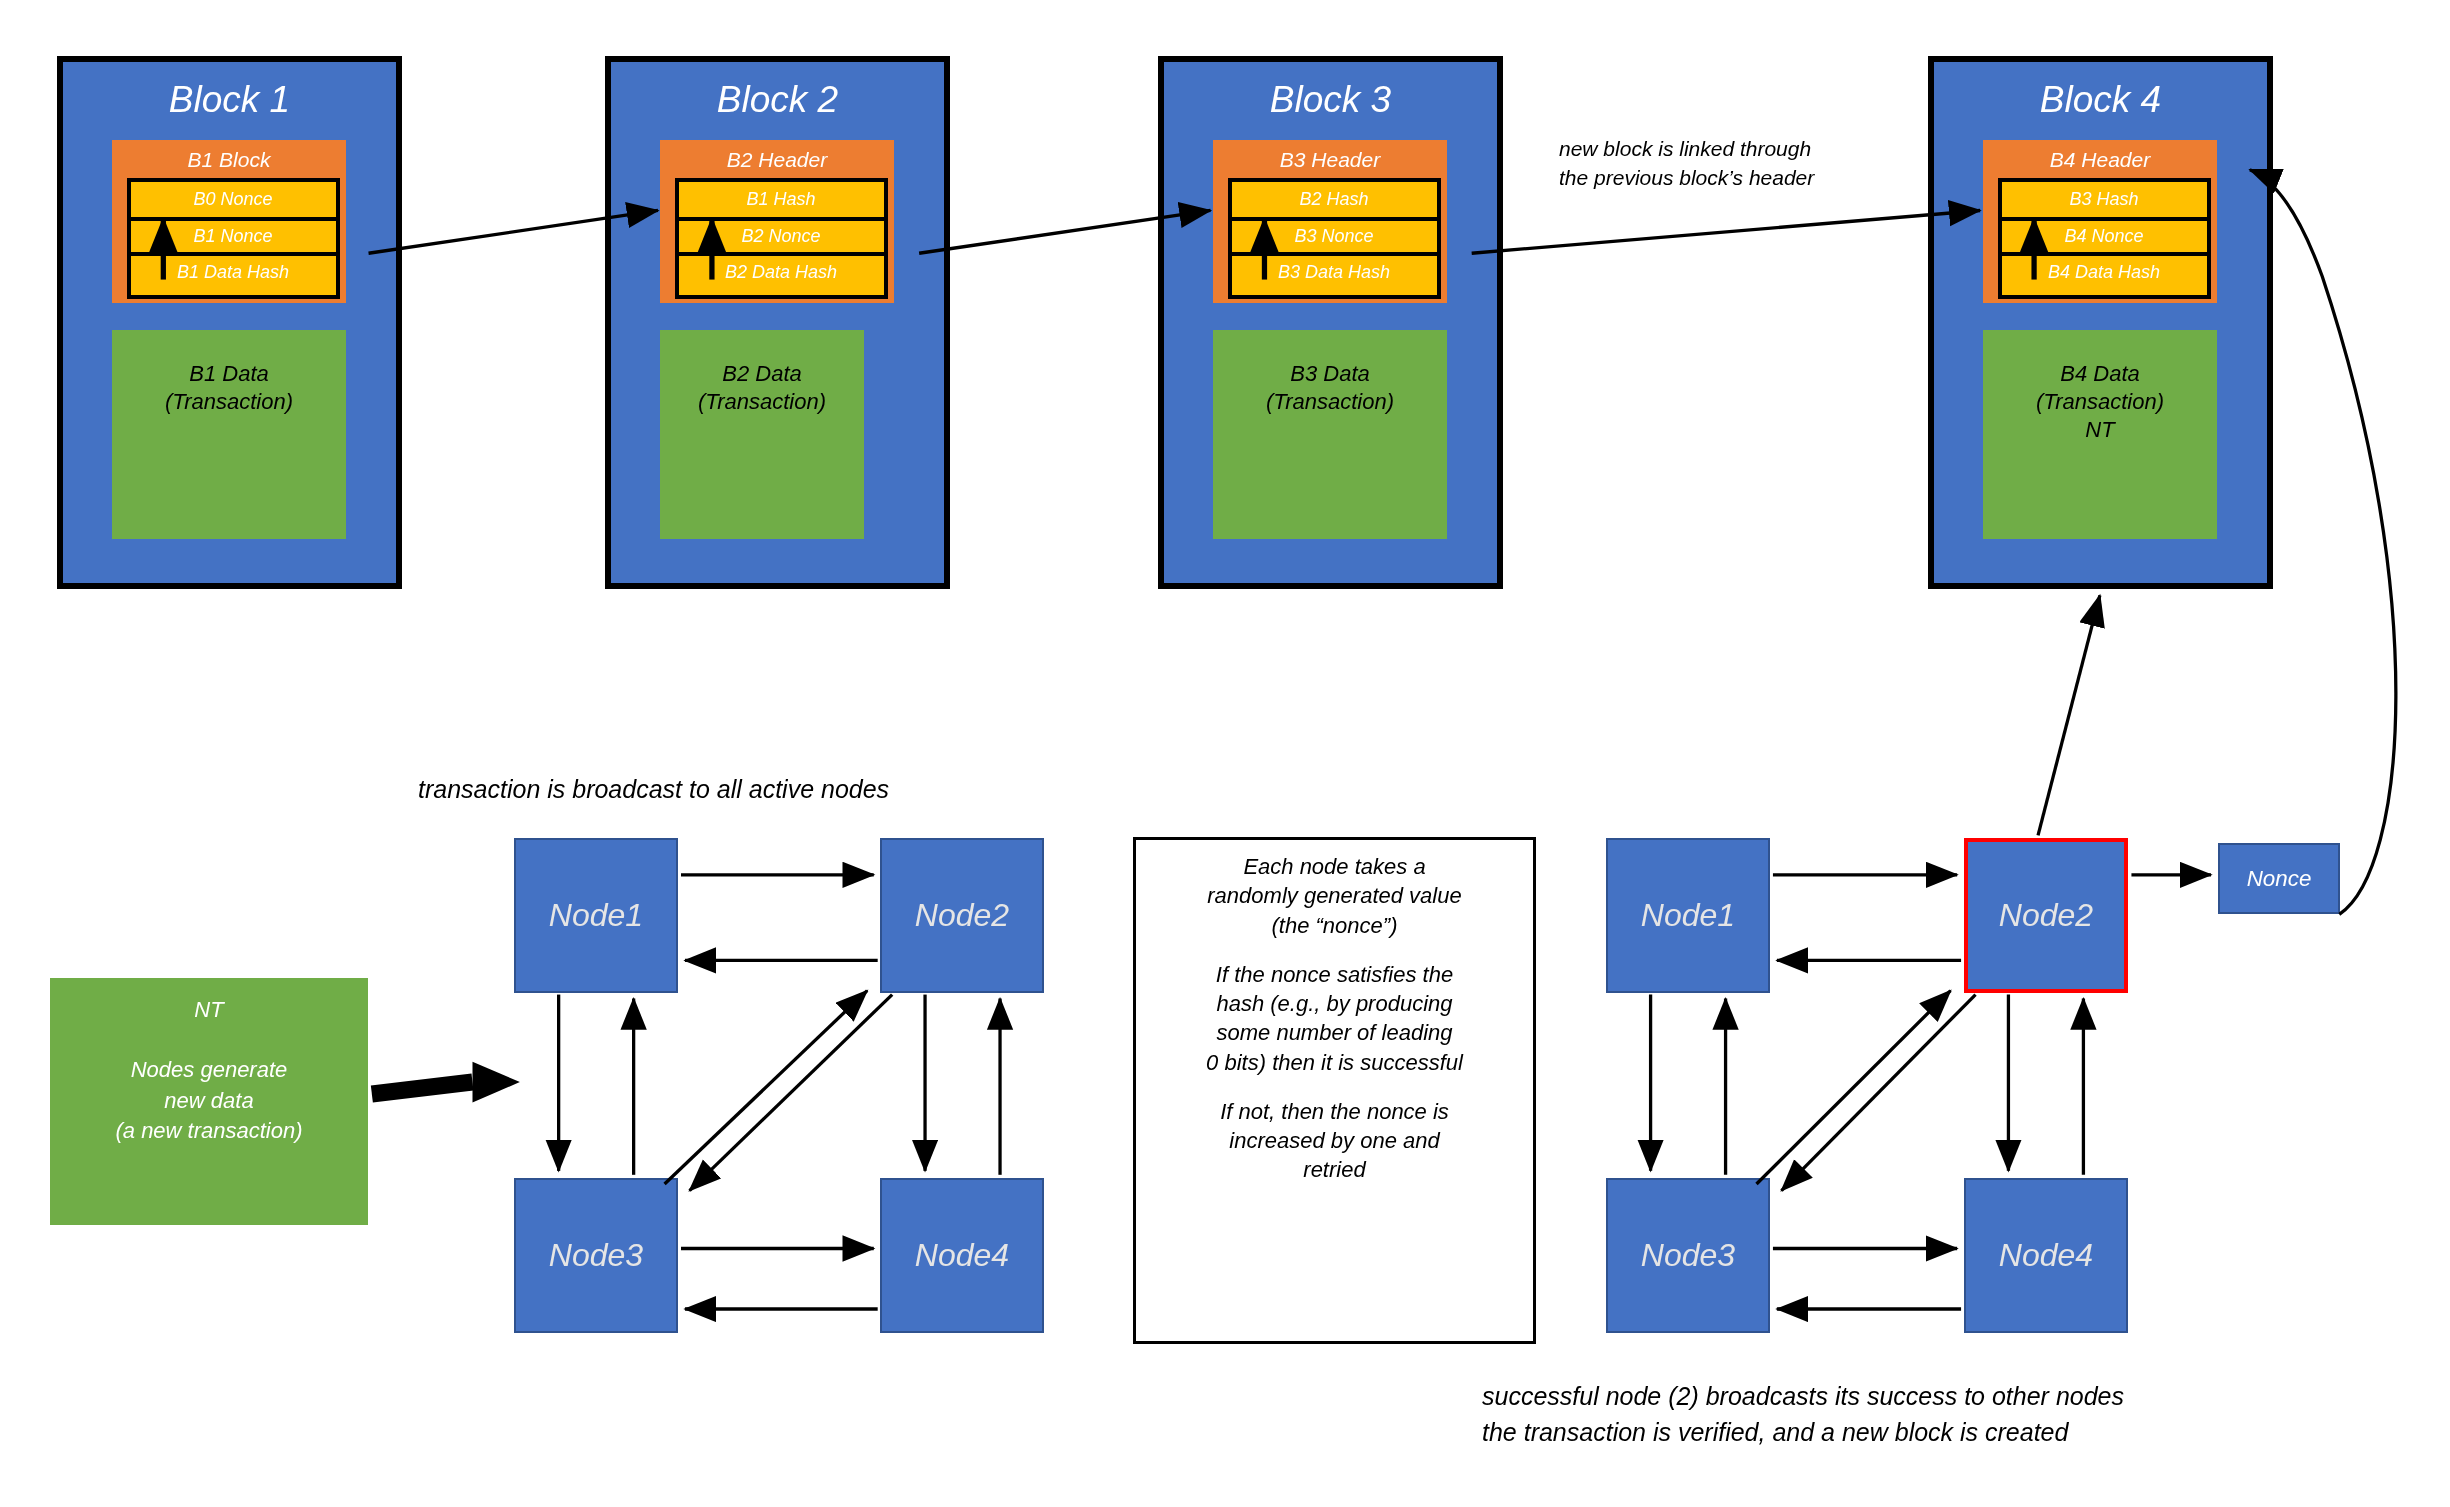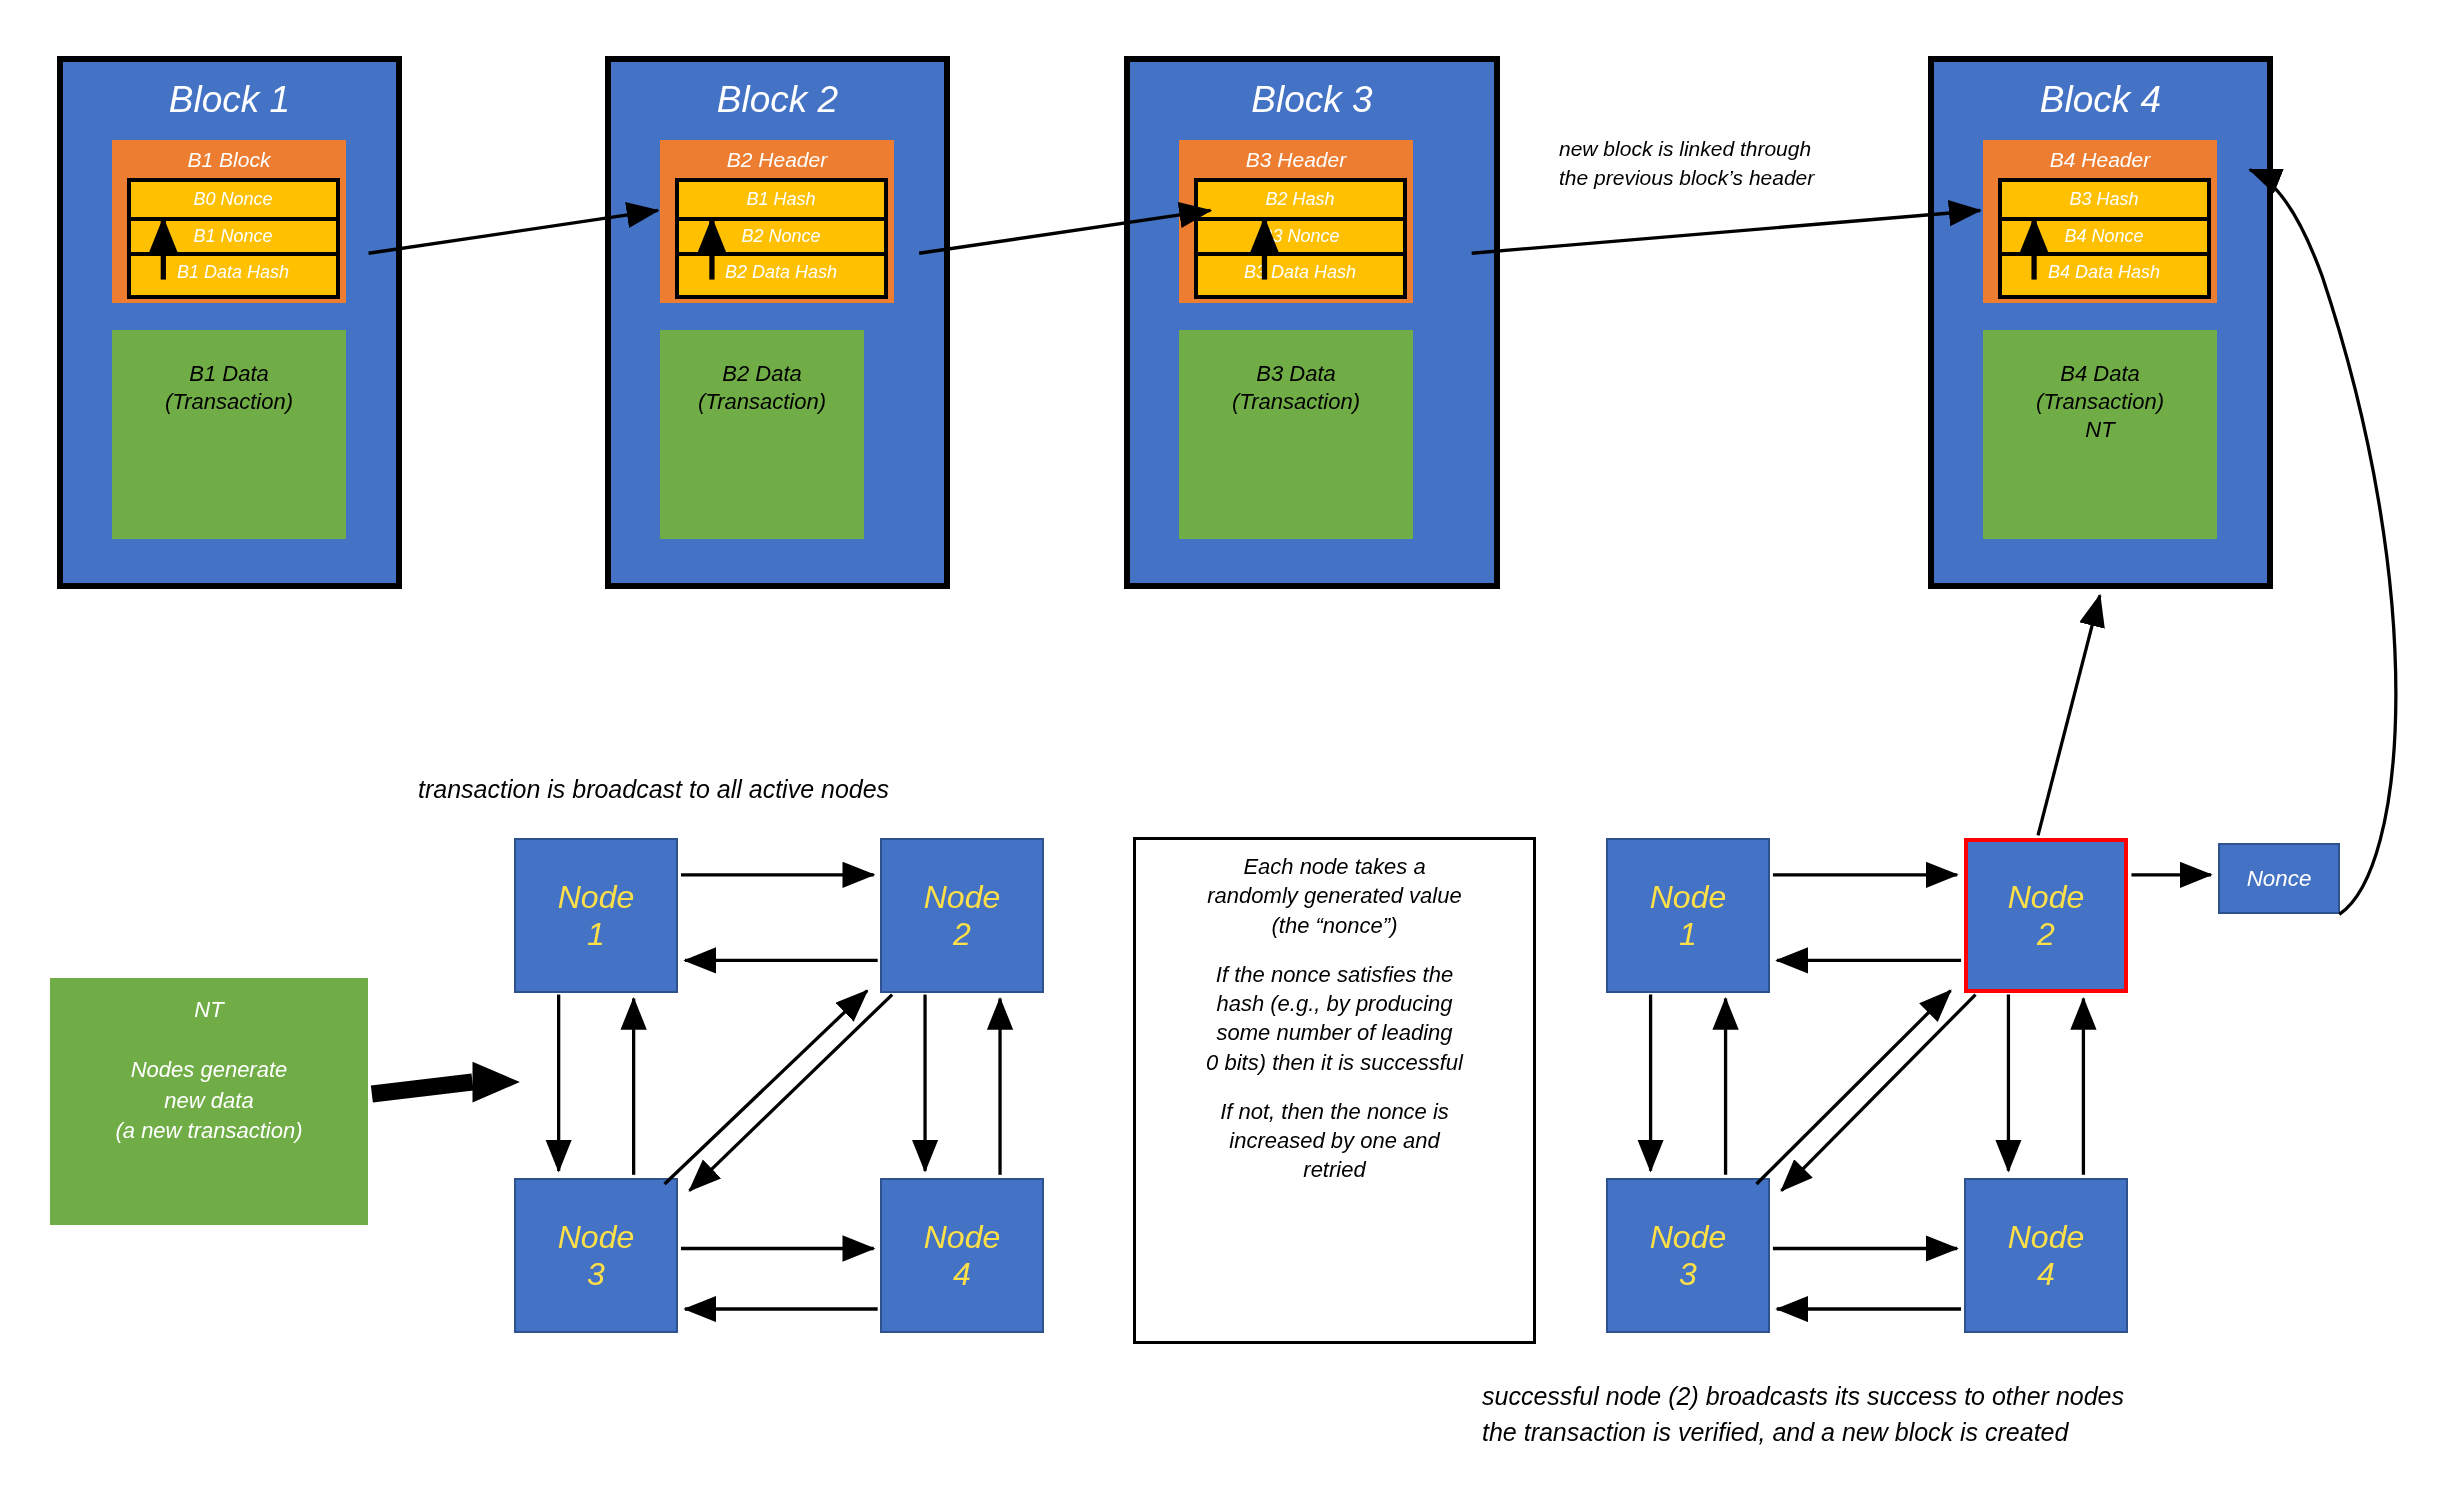--- a/index.html
+++ b/index.html
@@ -73,26 +73,26 @@
     line-height: 1.28;
     text-align: center;
     padding-top: 30px;
     box-sizing: border-box;
   }
 
   
   .node-box {
     background: #4472C4;
     border: 2px solid #2F528F;
-    color: #fde047;
+    color: #e5e5e5;
     font-size: 32px;
     line-height: 1.15;
     text-align: center;
     display: flex;
-    flex-direction: column;
+    flex-direction: row;
     align-items: center;
     justify-content: center;
   }
   .node-box.highlight { border: 4.6px solid #FF0000; }
   .node-small {
     background: #4472C4;
     border: 2px solid #2F528F;
     color: #ffffff;
     font-size: 22.4px;
     display: flex;
@@ -173,21 +173,21 @@
         <div class="hash-row" style="height:35px;">B2 Nonce</div>
         <div class="hash-row" style="height:36px;">B2 Data Hash</div>
       </div>
     </div>
     <div class="data-box" style="left:49px; top:268px; width:204px; height:209px;">
       <span>B2 Data</span><br>
       <span>(Transaction)</span>
     </div>
   </div>
 
-  <div class="abs block-outer" style="left:1124px; top:56px; width:376px; height:533px;">
+  <div class="abs block-outer" style="left:1158px; top:56px; width:345px; height:533px;">
     <div class="block-title" style="top:18.4px;">Block 3</div>
     <div class="block-header" style="left:49px; top:78px; width:234px; height:163px;">
       <div class="header-title" style="top:8px;">B3 Header</div>
       <div class="hash-stack" style="left:14.5px; top:38px; width:205px; height:113px;">
         <div class="hash-row" style="height:35px;">B2 Hash</div>
         <div class="hash-row" style="height:35px;">B3 Nonce</div>
         <div class="hash-row" style="height:36px;">B3 Data Hash</div>
       </div>
     </div>
     <div class="data-box" style="left:49px; top:268px; width:234px; height:209px;">

